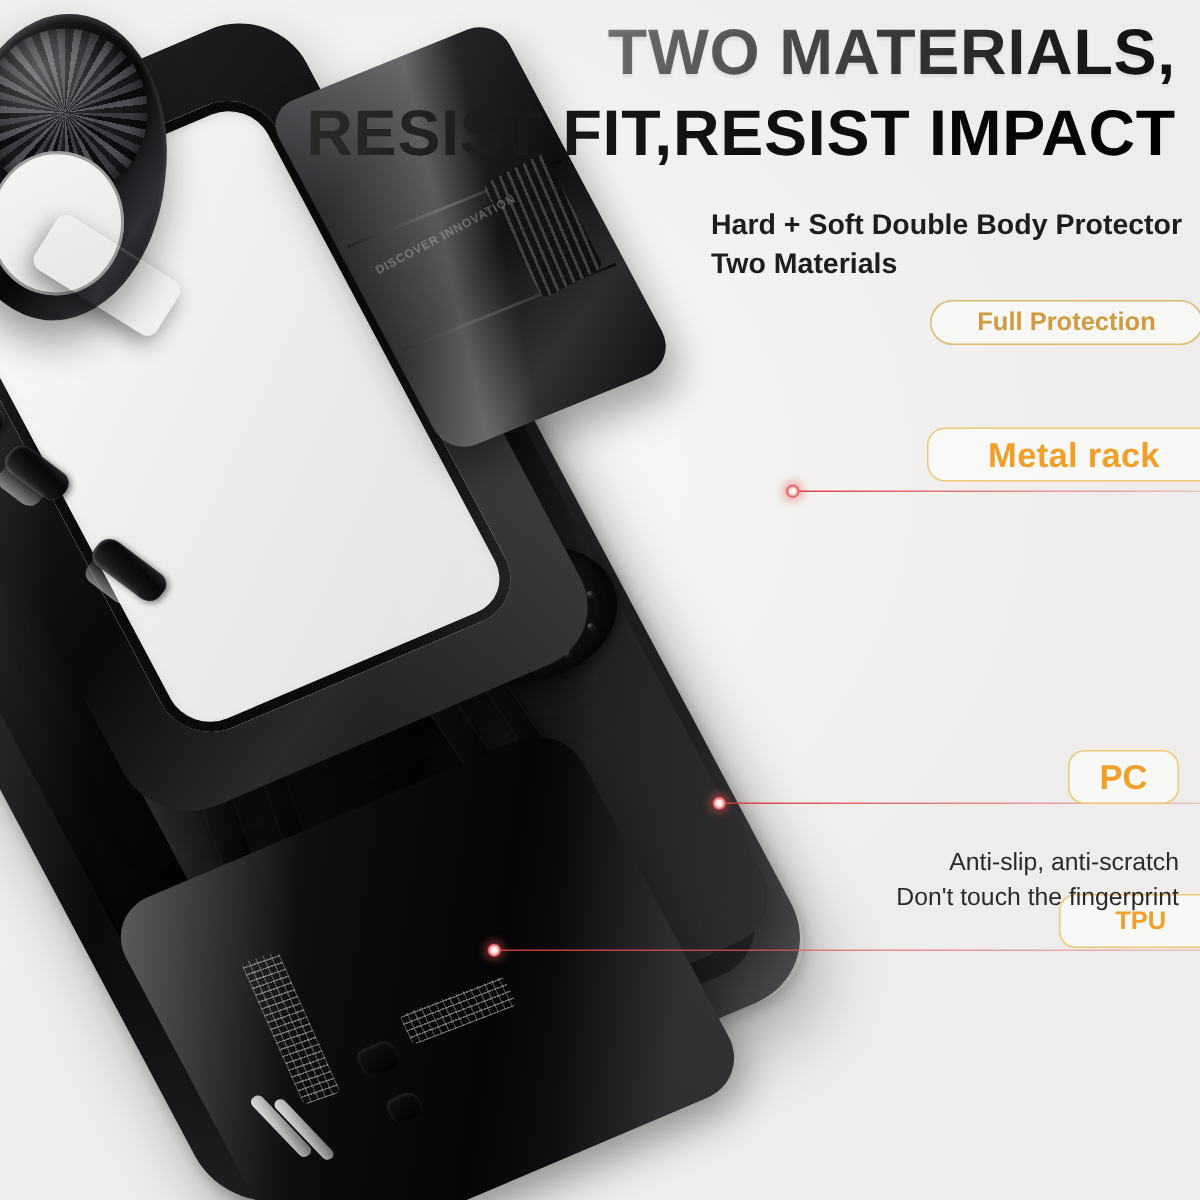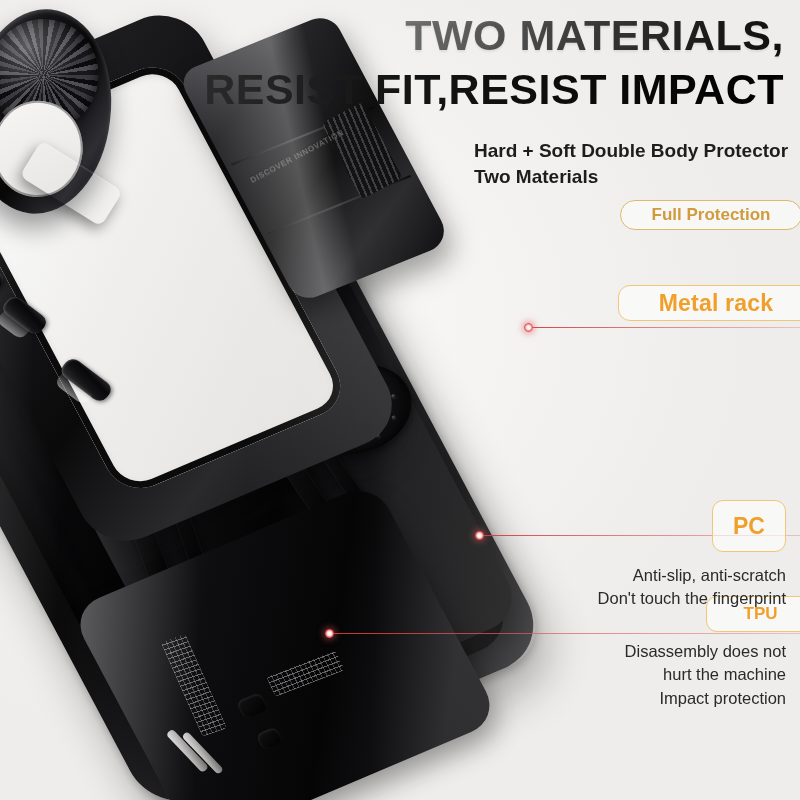--- a/index.html
+++ b/index.html
@@ -284,21 +284,21 @@
     width:196px; height:36px;
     border:1.6px solid #f0c776;
     border-radius:12px;
     color:#f0a02a;
     font-size:23px; font-weight:800;
     background:rgba(255,255,255,.6);
     letter-spacing:.2px;
   }
   #badge-pc {
     left:712px; top:500px;
-    width:74px; height:52px;
+    width:74px; height:36px;
     border:1.6px solid #f0c776;
     border-radius:11px;
     color:#f0a02a;
     font-size:23px; font-weight:800;
     background:rgba(255,255,255,.6);
   }
   #badge-tpu {
     left:706px; top:596px;
     width:109px; height:36px;
     border:1.6px solid #f0c776;
@@ -429,17 +429,14 @@
 
   <div id="subtitle">Hard + Soft Double Body Protector Two Materials</div>
 
   <div class="badge" id="badge-full">Full Protection</div>
   <div class="badge" id="badge-metal">Metal rack</div>
   <div class="badge" id="badge-pc">PC</div>
   <div class="badge" id="badge-tpu">TPU</div>
 
   <div class="desc" id="desc-pc">Anti-slip, anti-scratch
 Don't touch the fingerprint</div>
-  <div class="desc" id="desc-tpu">Disassembly does not
-hurt the machine
-Impact protection</div>
 
 </div>
 
 </body></html>

